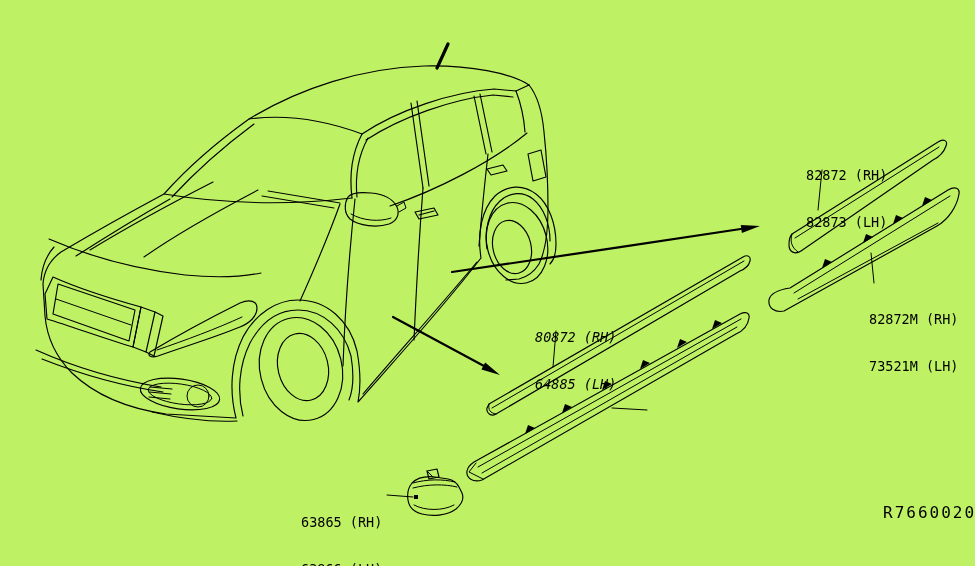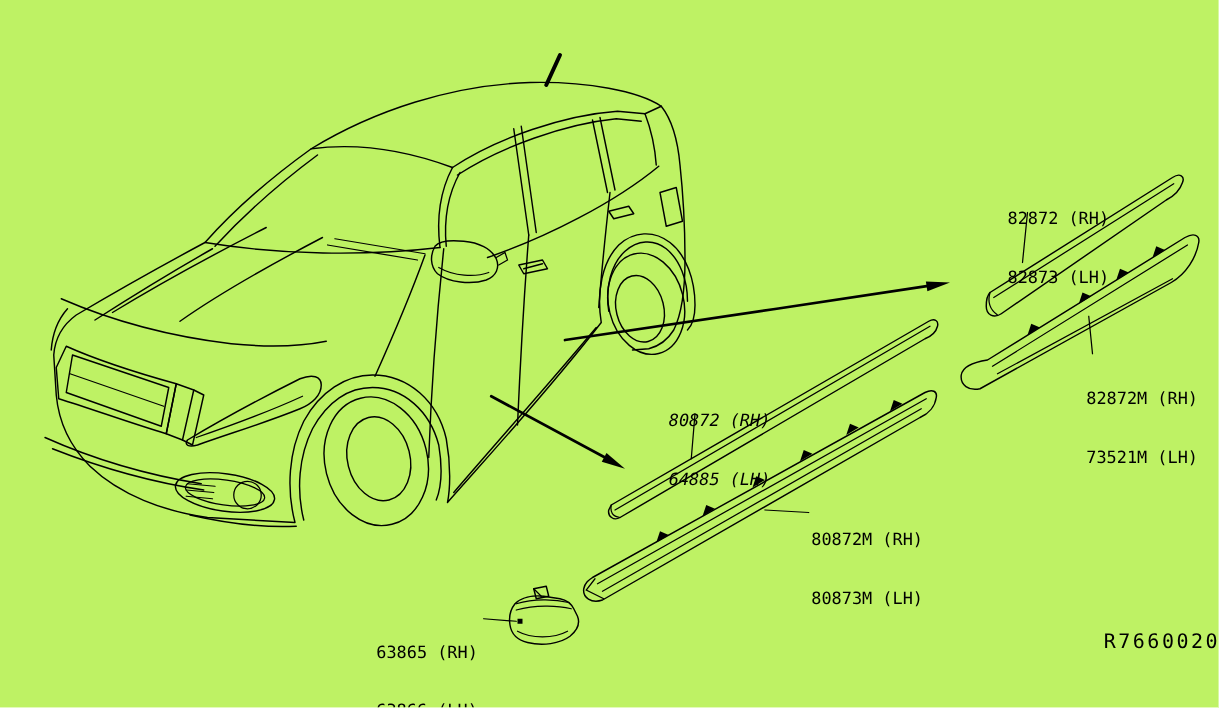--- a/index.html
+++ b/index.html
@@ -182,24 +182,20 @@
   <div class="part-label" style="left:853px;top:281px;margin-left:16px;">
     <div>82872M (RH)</div>
     <div>73521M (LH)</div>
   </div>
 
   <div class="part-label" style="left:535px;top:299px;font-style:italic;">
     <div>80872 (RH)</div>
     <div>64885 (LH)</div>
   </div>
 
-  <div class="part-label" style="left:649px;top:394px;">
-    <div>80872M (RH)</div>
-    <div>80873M (LH)</div>
-  </div>
 
   <div class="part-label" style="left:301px;top:484px;">
     <div>63865 (RH)</div>
     <div>63866 (LH)</div>
   </div>
 
   <div class="ref-code" style="left:883px;top:503px;">R7660020</div>
 
 </div>
 

